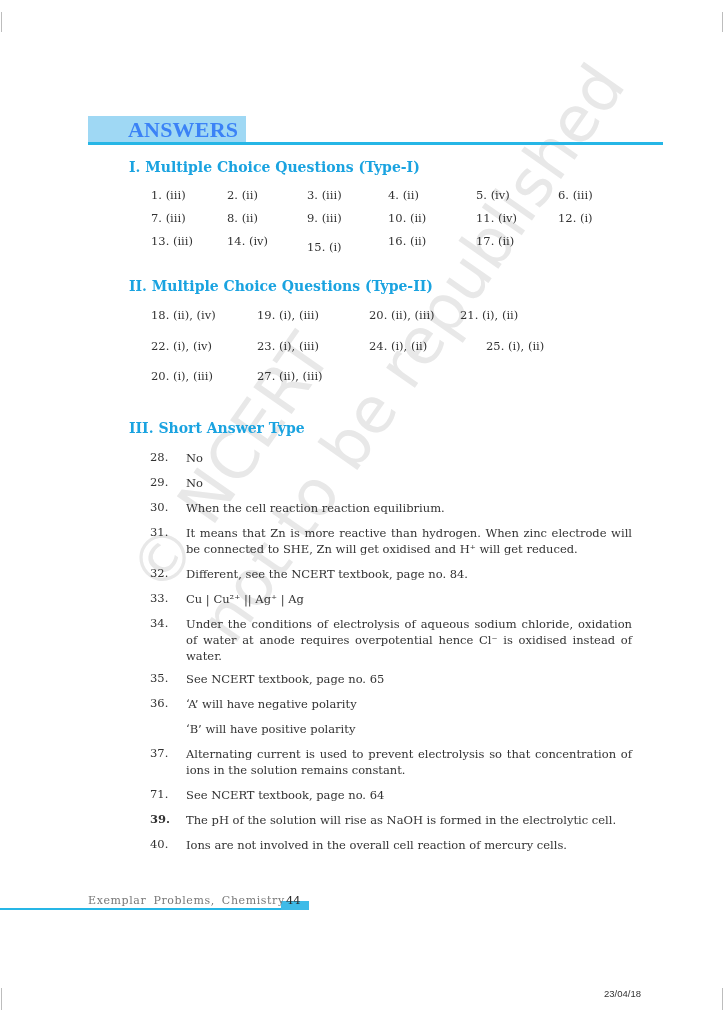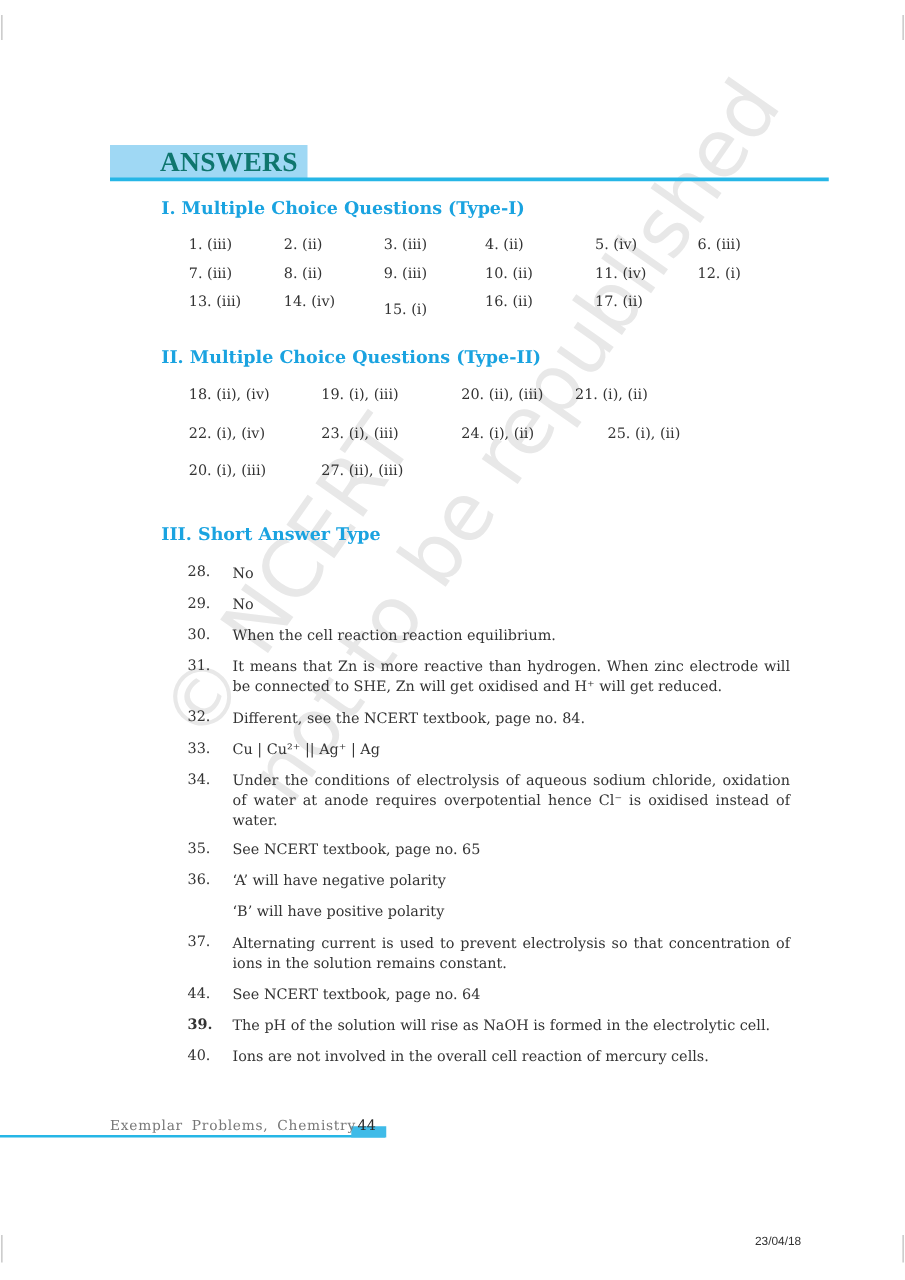--- a/index.html
+++ b/index.html
@@ -11,21 +11,21 @@
   .crop.bl { left: 1px; top: 988px; height: 22px; }
   .crop.br { right: 1px; top: 988px; height: 22px; }
 
   .watermark { position: absolute; left: 110px; top: 560px; transform: rotate(-55deg);
                transform-origin: left top; color: #e8e8e8; font-family: "DejaVu Sans", sans-serif;
                font-size: 64px; line-height: 86px; white-space: pre; pointer-events: none; z-index: 0; }
 
   .hdr-rule { position: absolute; left: 88px; top: 142px; width: 575px; height: 3px; background: #26b6e6; }
   .hdr-box { position: absolute; left: 88px; top: 116px; width: 158px; height: 27px; background: #9fd8f4; }
   .hdr-title { position: absolute; left: 128px; top: 116px; font-family: "Liberation Serif", serif;
-               font-weight: bold; font-size: 22px; line-height: 28px; color: #0f766e; letter-spacing: 0.2px; }
+               font-weight: bold; font-size: 22px; line-height: 28px; color: #3b82f6; letter-spacing: 0.2px; }
 
   .sec-title { position: absolute; left: 129px; font-family: "DejaVu Serif", serif; 
                font-weight: bold; font-size: 14px; color: #1aa3e0; }
 
   .grid-cell { position: absolute; font-size: 11.5px; color: #333; white-space: nowrap; }
 
   .sa-num { position: absolute; left: 150px; font-size: 11.5px; color: #333; }
   .sa-text { position: absolute; left: 186px; width: 446px; font-size: 11.5px; line-height: 16px;
              color: #333; text-align: justify; }
 
@@ -102,21 +102,21 @@
     <div class="sa-num" style="top: 616px;">34.</div>
     <div class="sa-text" style="top: 616px;">Under the conditions of electrolysis of aqueous sodium chloride, oxidation of water at anode requires overpotential hence Cl⁻ is oxidised instead of water.</div>
     <div class="sa-num" style="top: 671px;">35.</div>
     <div class="sa-text" style="top: 671px;">See NCERT textbook, page no. 65</div>
     <div class="sa-num" style="top: 696px;">36.</div>
     <div class="sa-text" style="top: 696px;">‘A’ will have negative polarity</div>
     <div class="sa-num" style="top: 721px;"></div>
     <div class="sa-text" style="top: 721px;">‘B’ will have positive polarity</div>
     <div class="sa-num" style="top: 746px;">37.</div>
     <div class="sa-text" style="top: 746px;">Alternating current is used to prevent electrolysis so that concentration of ions in the solution remains constant.</div>
-    <div class="sa-num" style="top: 787px;">44.</div>
+    <div class="sa-num" style="top: 787px;">71.</div>
     <div class="sa-text" style="top: 787px;">See NCERT textbook, page no. 64</div>
     <div class="sa-num" style="top: 812px; font-weight: bold;">39.</div>
     <div class="sa-text" style="top: 812px;">The pH of the solution will rise as NaOH is formed in the electrolytic cell.</div>
     <div class="sa-num" style="top: 837px;">40.</div>
     <div class="sa-text" style="top: 837px;">Ions are not involved in the overall cell reaction of mercury cells.</div>
   </div>
 
 <div class="footer-rule"></div>
 <div class="footer-pagebox"></div>
 <div class="footer-text">Exemplar Problems, Chemistry</div>

